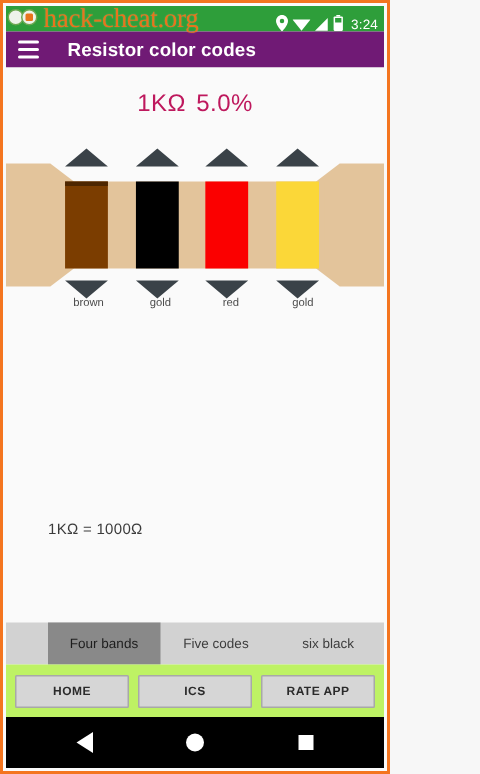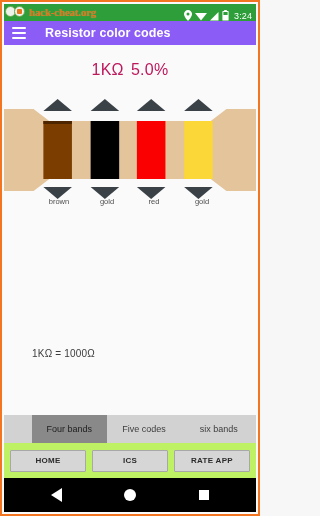--- a/index.html
+++ b/index.html
@@ -44,29 +44,29 @@
     background:#eef3ea;border:1px solid #6aa84f;box-sizing:border-box;
   }
   .wm-c1{left:0;}
   .wm-c2{left:9px;background:#eef3ea;}
   .wm-c2:after{
     content:"";position:absolute;left:2px;top:2px;width:5px;height:5px;
     background:#e8741c;border-radius:1px;
   }
   .wm-text{
     font-family:"Liberation Serif",serif;
-    font-size:11px;font-weight:700;color:#e8741c;
+    font-size:18px;font-weight:400;color:#e8741c;
     letter-spacing:-0.2px;line-height:1;
     text-shadow:0 0 1px rgba(255,255,255,.25);
   }
 
   
   .appbar{
     position:absolute;left:2px;top:19px;right:2px;height:24px;
-    background:#8b5cf6;
+    background:#701a75;
     display:flex;align-items:center;
   }
   .hamburger{
     width:26px;margin-left:8px;display:flex;flex-direction:column;
     justify-content:center;gap:3px;cursor:pointer;
   }
   .hamburger span{display:block;width:14px;height:2px;background:#fff;border-radius:1px;}
   .appbar-title{
     color:#ffffff;font-size:12.5px;font-weight:700;margin-left:7px;
     letter-spacing:.1px;
@@ -221,21 +221,21 @@
         <span class="band-label" style="left:174px">gold</span>
       </div>
     </div>
 
     <div class="formula">1KΩ = 1000Ω</div>
   </div>
 
   <div class="tabs">
     <div class="tab active">Four bands</div>
     <div class="tab">Five codes</div>
-    <div class="tab">six bands</div>
+    <div class="tab">six black</div>
   </div>
 
   <div class="btnbar">
     <div class="btn">HOME</div>
     <div class="btn">ICS</div>
     <div class="btn">RATE APP</div>
   </div>
 
   <div class="navbar">
     <div class="nav-slot">

